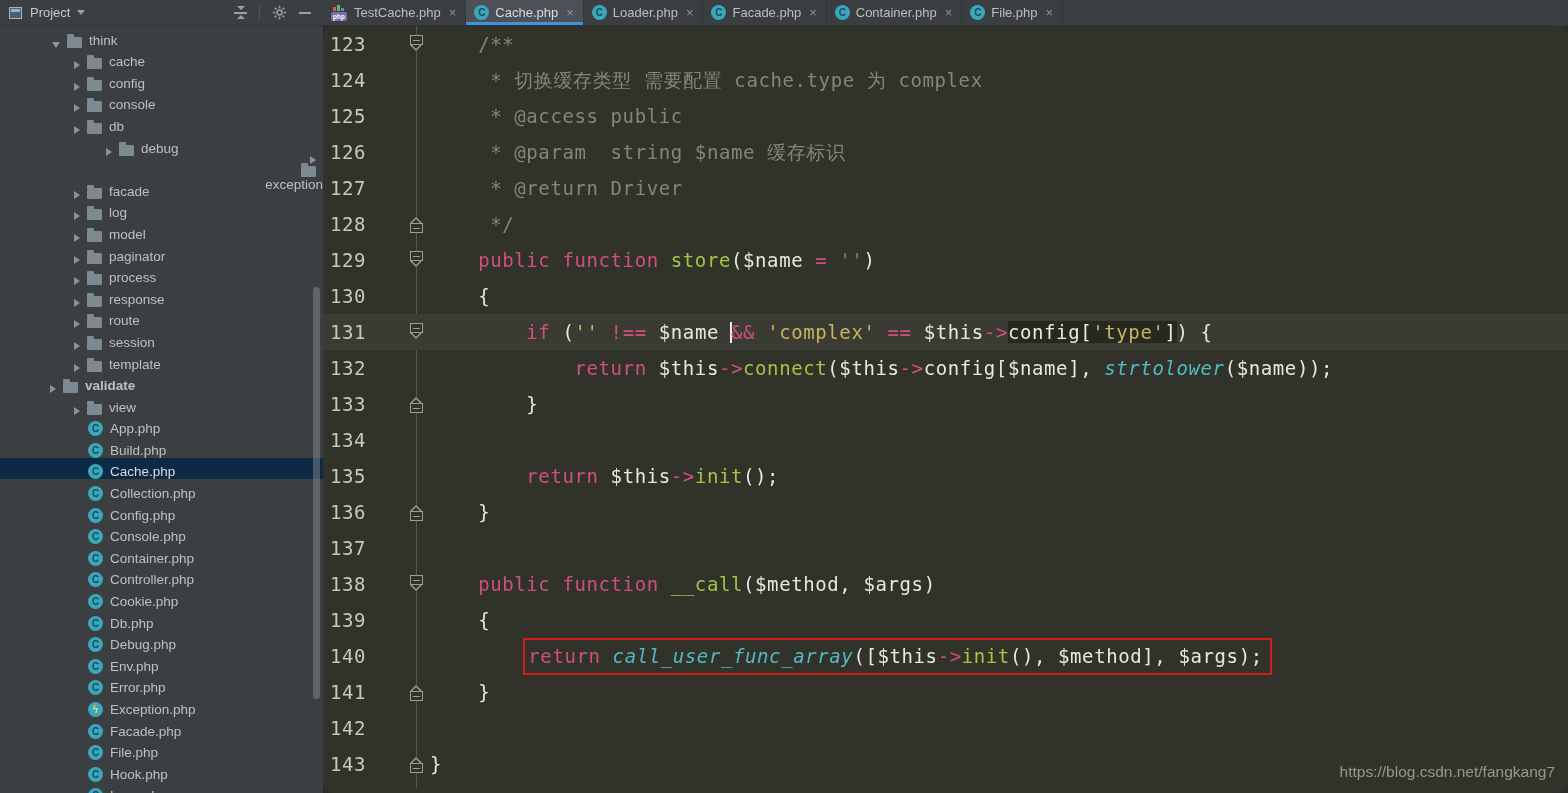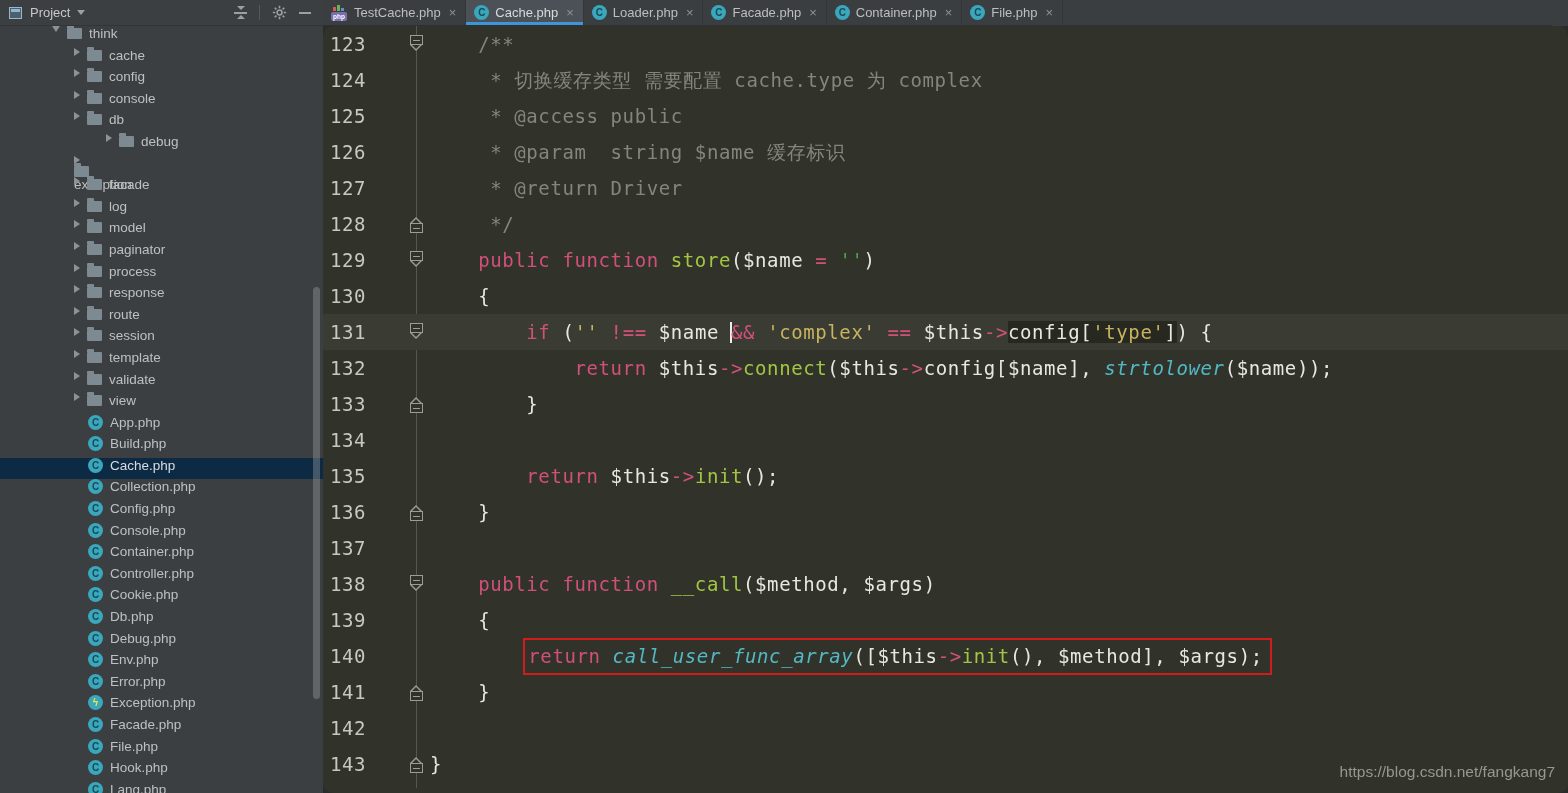--- a/index.html
+++ b/index.html
@@ -42,21 +42,21 @@
   .php-icon { width:17px; height:16px; position:relative; flex:0 0 auto; }
   .php-icon .box { position:absolute; left:0; bottom:0; width:16px; height:9px; background:#7a6fae; border-radius:2px;
                    color:#fff; font-size:6.5px; font-weight:bold; text-align:center; line-height:9px; }
   .php-icon .b1,.php-icon .b2,.php-icon .b3 { position:absolute; width:3px; bottom:10px; }
   .php-icon .b1 { left:2px; height:4px; background:#d45b52; }
   .php-icon .b2 { left:6px; height:6px; background:#64b657; }
   .php-icon .b3 { left:10px; height:3px; background:#5f8fd0; }
 
   
   #tree-panel { position:absolute; left:0; top:26px; width:323px; height:767px; background:#3c3f41; overflow:hidden; }
-  .tree-row { height:21.6px; display:flex; align-items:flex-start; font-size:13.5px; color:#bdc0c2; white-space:nowrap; }
+  .tree-row { height:21.6px; display:flex; align-items:flex-end; font-size:13.5px; color:#bdc0c2; white-space:nowrap; }
   .tree-row.selected { background:#0d2a45; color:#d8dce0; }
   .tree-row .arr { flex:0 0 auto; margin-right:7px; }
   .arr-r { width:0; height:0; border-left:6px solid #8f9294; border-top:4.5px solid transparent; border-bottom:4.5px solid transparent; }
   .arr-d { width:0; height:0; border-top:6px solid #8f9294; border-left:4.5px solid transparent; border-right:4.5px solid transparent; }
   .folder-icon { flex:0 0 auto; width:15px; height:11px; background:#7d8a92; border-radius:1px; position:relative; margin-right:7px; margin-top:2px; }
   .folder-icon::before { content:''; position:absolute; left:0; top:-3px; width:7px; height:3px; background:#7d8a92; border-radius:1px 1px 0 0; }
   .tree-row .class-icon, .tree-row .exception-icon { margin-right:7px; }
   #tree-scrollbar { position:absolute; right:3px; top:261px; width:7px; height:412px; background:rgba(158,162,165,.38); border-radius:4px; }
 
   
@@ -223,21 +223,21 @@
         <div class="tree-row" style="padding-left: 74px;">
           <span class="arr arr-r"></span>
           <span class="folder-icon"></span>
           <span>session</span>
         </div>
         <div class="tree-row" style="padding-left: 74px;">
           <span class="arr arr-r"></span>
           <span class="folder-icon"></span>
           <span>template</span>
         </div>
-        <div class="tree-row" style="padding-left: 74px;">
+        <div class="tree-row" style="padding-left: 50px; font-weight: bold;">
           <span class="arr arr-r"></span>
           <span class="folder-icon"></span>
           <span>validate</span>
         </div>
         <div class="tree-row" style="padding-left: 74px;">
           <span class="arr arr-r"></span>
           <span class="folder-icon"></span>
           <span>view</span>
         </div>
         <div class="tree-row" style="padding-left: 88px;">

